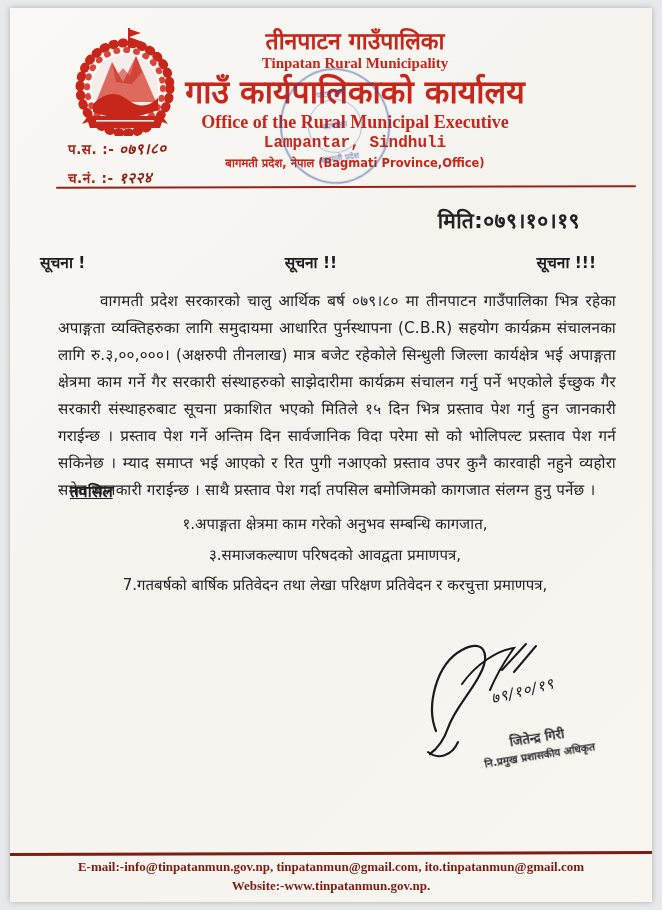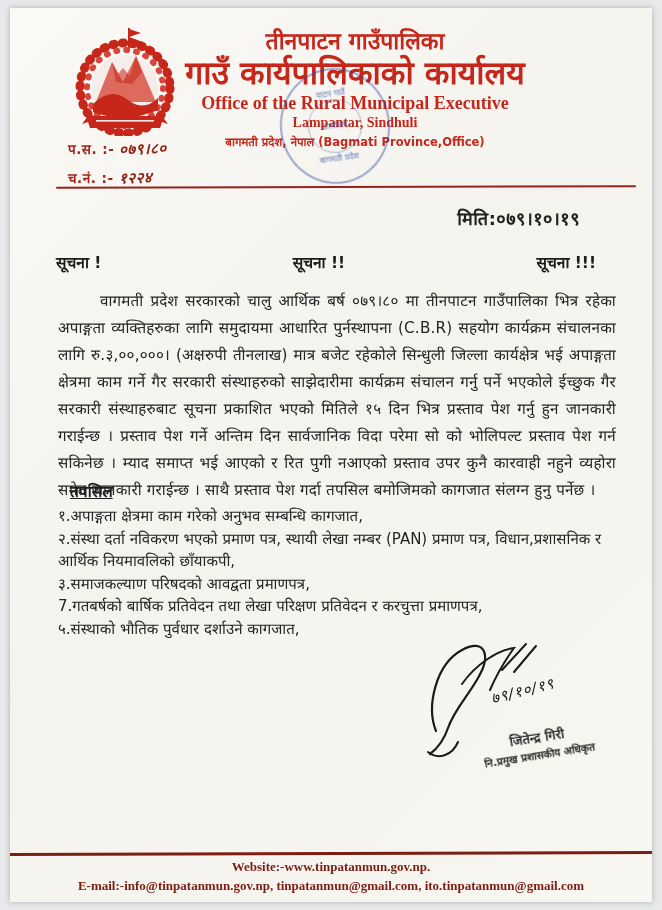--- a/index.html
+++ b/index.html
@@ -16,50 +16,50 @@
     box-shadow:0 0 6px rgba(0,0,0,.25);
   }
   
   .emblem{position:absolute;left:56px;top:16px;width:118px;height:112px;}
   .hdr{position:absolute;left:130px;top:20px;width:430px;text-align:center;color:#c7261b;}
   .hdr .np-big{font-size:23px;font-weight:bold;line-height:1.15;}
   .hdr .en{font-family:"Liberation Serif", serif;font-weight:bold;font-size:15px;line-height:1.25;}
   .hdr .np-huge{font-size:32px;font-weight:bold;line-height:1.2;}
   .hdr .en-big{font-family:"Liberation Serif", serif;font-weight:bold;font-size:18px;line-height:1.2;text-align:center;}
   .hdr .np-mid{font-size:15px;font-weight:bold;line-height:1.45;}
-  .hdr .en-mid{font-family:Liberation Serif, serif;font-weight:bold;font-size:14px;line-height:1.3;}
+  .hdr .en-mid{font-family:Liberation Mono, monospace;font-weight:bold;font-size:16px;line-height:1.3;}
   .hdr .np-small{font-size:11.5px;font-weight:bold;line-height:1.6;}
   .refs{position:absolute;left:58px;top:130px;color:#a32318;font-size:13.5px;font-weight:bold;}
   .refs .row{margin-bottom:9px;letter-spacing:.5px;}
   .refs .val{font-style:italic;font-size:15px;color:#8d1f12;display:inline-block;transform:rotate(-2deg);}
   .hr-red{position:absolute;left:46px;right:16px;top:178px;height:2.4px;background:#96231c;border-radius:2px;transform:rotate(-.15deg);}
   
   .stamp-blue{
     position:absolute;left:270px;top:60px;width:106px;height:112px;border-radius:50%;
     border:2.5px solid rgba(38,66,158,.55);
     transform:rotate(-8deg);filter:blur(.4px);opacity:.8;
     display:flex;align-items:center;justify-content:center;flex-direction:column;
     color:rgba(38,66,158,.6);font-size:8px;font-weight:bold;text-align:center;line-height:1.4;
     pointer-events:none;
   }
   .stamp-blue .inner{width:52px;height:52px;border-radius:50%;border:1.5px solid rgba(38,66,158,.45);
     display:flex;align-items:center;justify-content:center;}
   
-  .dateline{position:absolute;right:72px;top:198px;font-size:18px;color:#222;font-weight:bold;letter-spacing:.5px;}
-  .notices{position:absolute;left:46px;right:56px;top:243px;display:flex;justify-content:space-between;}
+  .dateline{position:absolute;right:72px;top:198px;font-size:21px;color:#222;font-weight:bold;letter-spacing:.5px;}
+  .notices{position:absolute;left:30px;right:56px;top:243px;display:flex;justify-content:space-between;}
   .notices span{font-size:15.5px;font-weight:bold;color:#1c1c1c;}
   
   .bodytext{
     position:absolute;left:48px;right:36px;top:280px;
     font-size:15.2px;color:#242424;line-height:27px;
     text-align:justify;text-indent:42px;letter-spacing:.2px;
   }
   .tapasil-h{position:absolute;left:48px;top:472px;font-size:15.5px;font-weight:bold;color:#1e1e1e;text-decoration:underline;margin-left:12px;}
   .tapasil{position:absolute;left:48px;right:40px;top:497px;font-size:15px;color:#242424;line-height:22.5px;}
-  .tapasil .item{margin:0;}
+  .tapasil .item{margin:8px;text-align:center;}
   
   .sig{position:absolute;left:408px;top:628px;width:230px;height:160px;}
   .sig svg{position:absolute;left:0;top:0;}
   .sig .hand-date{
     position:absolute;left:72px;top:44px;transform:rotate(-14deg);
     font-style:italic;font-size:15px;color:#1a1a1a;letter-spacing:1px;white-space:nowrap;
   }
   .sig .stampname{
     position:absolute;left:30px;top:92px;width:180px;text-align:center;
     transform:rotate(-9deg);color:#2b2b2b;filter:blur(.35px);
@@ -93,20 +93,21 @@
 
       <path d="M27,80 Q45,62 62,76 Q78,88 92,74 L92,86 Q59,100 27,88 Z" fill="#c7261b"></path>
 
       <path d="M22,92 L96,92 L102,100 L96,98 L94,104 L24,104 L22,98 L16,100 Z" fill="#c7261b"></path>
       <rect x="30" y="96" width="58" height="1.6" fill="#f8e8e4"></rect>
     </svg>
   </div>
 
   <div class="hdr">
     <div class="np-big">तीनपाटन गाउँपालिका</div>
+    <div class="en">Tinpatan Rural Municipality</div>
     <div class="np-huge">गाउँ कार्यपालिकाको कार्यालय</div>
     <div class="en-big">Office of the Rural Municipal Executive</div>
     <div class="en-mid">Lampantar, Sindhuli</div>
     <div class="np-small">बागमती प्रदेश, नेपाल (Bagmati Province,Office)</div>
   </div>
 
   <div class="stamp-blue">
     <div>पाटन गाउँ</div>
     <div class="inner">
       <span>कार्यालय</span>
@@ -133,39 +134,37 @@
     <span>सूचना !</span>
     <span>सूचना !!</span>
     <span>सूचना !!!</span>
   </div>
 
   <div class="bodytext">वागमती प्रदेश सरकारको चालु आर्थिक बर्ष ०७९।८० मा तीनपाटन गाउँपालिका भित्र रहेका अपाङ्गता व्यक्तिहरुका लागि समुदायमा आधारित पुर्नस्थापना (C.B.R) सहयोग कार्यक्रम संचालनका लागि रु.३,००,०००। (अक्षरुपी तीनलाख) मात्र बजेट रहेकोले सिन्धुली जिल्ला कार्यक्षेत्र भई अपाङ्गता क्षेत्रमा काम गर्ने गैर सरकारी संस्थाहरुको साझेदारीमा कार्यक्रम संचालन गर्नु पर्ने भएकोले ईच्छुक गैर सरकारी संस्थाहरुबाट सूचना प्रकाशित भएको मितिले १५ दिन भित्र प्रस्ताव पेश गर्नु हुन जानकारी गराईन्छ । प्रस्ताव पेश गर्ने अन्तिम दिन सार्वजानिक विदा परेमा सो को भोलिपल्ट प्रस्ताव पेश गर्न  सकिनेछ । म्याद समाप्त भई आएको र रित पुगी नआएको प्रस्ताव उपर कुनै कारवाही नहुने व्यहोरा समेत जानकारी गराईन्छ । साथै प्रस्ताव पेश गर्दा तपसिल बमोजिमको कागजात संलग्न हुनु पर्नेछ ।</div>
 
   <div class="tapasil-h">तपसिल</div>
   <div class="tapasil">
     <div class="item">१.अपाङ्गता क्षेत्रमा काम गरेको अनुभव सम्बन्धि कागजात,</div>
-    <div class="item">२.संस्था दर्ता नविकरण भएको प्रमाण पत्र, स्थायी लेखा नम्बर (PAN) प्रमाण पत्र, विधान,प्रशासनिक र आर्थिक नियमावलिको छाँयाकपी,</div>
     <div class="item">३.समाजकल्याण परिषदको आवद्वता प्रमाणपत्र,</div>
     <div class="item">7.गतबर्षको बार्षिक प्रतिवेदन तथा लेखा परिक्षण प्रतिवेदन र करचुत्ता प्रमाणपत्र,</div>
-    <div class="item">५.संस्थाको भौतिक पुर्वधार दर्शाउने कागजात,</div>
   </div>
 
   <div class="sig">
     <svg width="150" height="130" viewBox="0 0 150 130">
       <path d="M18,95 C8,70 18,28 44,14 C66,2 74,18 60,42 C50,60 36,74 30,92 C26,104 20,112 12,118" fill="none" stroke="#1a1a1a" stroke-width="2.2" stroke-linecap="round"></path>
       <path d="M44,48 C58,28 80,14 96,12 C86,26 78,40 72,54" fill="none" stroke="#1a1a1a" stroke-width="2" stroke-linecap="round"></path>
       <path d="M84,34 L108,8 M96,36 L118,10" fill="none" stroke="#1a1a1a" stroke-width="2" stroke-linecap="round"></path>
       <path d="M10,116 C20,124 34,120 40,106" fill="none" stroke="#1a1a1a" stroke-width="2" stroke-linecap="round"></path>
     </svg>
     <div class="hand-date">७९/१०/१९</div>
     <div class="stampname">
       <div class="nm">जितेन्द्र गिरी</div>
       <div class="ds">नि.प्रमुख प्रशासकीय अधिकृत</div>
     </div>
   </div>
 
   <div class="footer-line"></div>
   <div class="footer">
+    <div>E-mail:-info@tinpatanmun.gov.np, tinpatanmun@gmail.com, ito.tinpatanmun@gmail.com</div>
     <div>Website:-www.tinpatanmun.gov.np.</div>
-    <div>E-mail:-info@tinpatanmun.gov.np, tinpatanmun@gmail.com, ito.tinpatanmun@gmail.com</div>
   </div>
 
 </div>
 
 </body></html>

